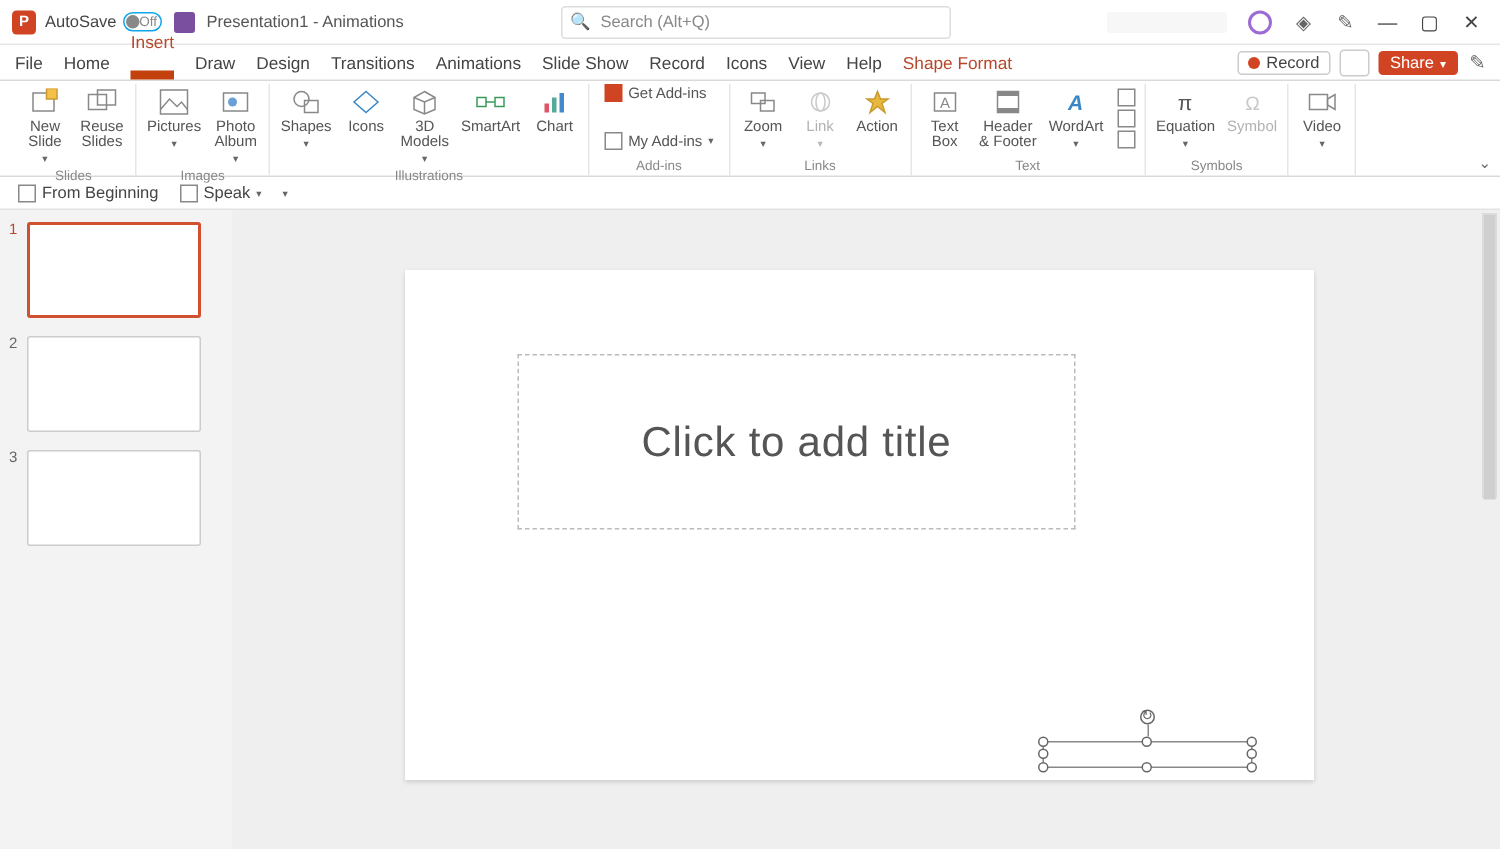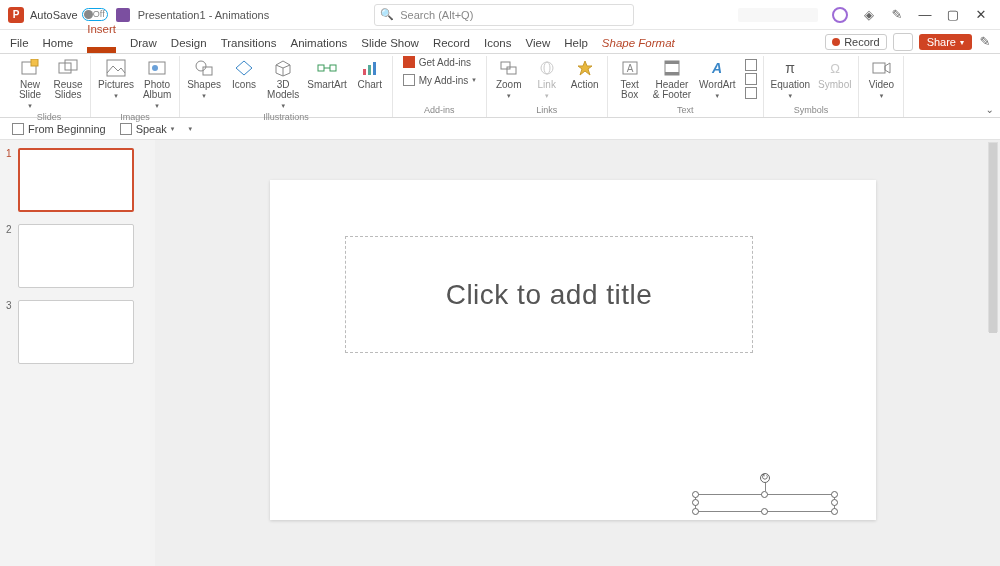--- a/index.html
+++ b/index.html
@@ -19,61 +19,61 @@
   .title-right { margin-left:auto; display:flex; align-items:center; gap:14px; padding-right:4px; }
   .title-blur { width:80px; height:14px; background:#f7f7f7; border-radius:2px; }
   .avatar { width:16px; height:16px; border:2px solid #9d6bd6; border-radius:50%; }
   .tr-ic { width:14px; height:14px; color:#666; font-size:13px; line-height:14px; text-align:center; }
   .win-btn { width:14px; font-size:13px; color:#444; text-align:center; }
 
   
   .tabs { height: 24px; background:#fff; display:flex; align-items:flex-end; padding:0 10px; gap:14px; font-size:11.5px; color:#444; border-bottom:1px solid #d9d9d9; position:relative; }
   .tab { padding-bottom:4px; cursor:pointer; }
   .tab.active { color:#b7472a; border-bottom:6px solid #c2410c; padding-bottom:12px; }
-  .tab.shape { color:#b7472a;font-style:italic; }
+  .tab.shape { color:#b7472a; }
   .tabs-right { position:absolute; right:8px; bottom:2px; display:flex; align-items:center; gap:6px; }
   .record-pill { border:1px solid #ccc; border-radius:3px; padding:1px 6px; font-size:11px; display:flex; align-items:center; gap:4px; background:#fff; }
   .red-dot{ width:8px; height:8px; border-radius:50%; background:#d04423; }
   .sm-box { width:20px; height:18px; border:1px solid #ccc; border-radius:3px; background:#fff; }
   .share-btn { background:#d04423; color:#fff; font-size:11px; padding:2px 8px; border-radius:3px; display:flex; align-items:center; gap:4px;}
   .share-caret{ font-size:8px; }
 
   
   .ribbon { height:64px; background:#fff; border-bottom:1px solid #d9d9d9; display:flex; padding:2px 8px 0 8px; position:relative; }
   .group { display:flex; flex-direction:column; align-items:center; padding:0 6px; border-right:1px solid #e6e6e6; }
   .group:last-child{ border-right:none;}
   .grow { display:flex; gap:6px; }
   .btn-v { display:flex; flex-direction:column; align-items:center; justify-content:flex-start; gap:2px; padding:2px 1px; min-width:32px; }
   .btn-v .ic { width:22px; height:20px; display:flex; align-items:center; justify-content:center; color:#555; }
   .btn-v .lab { font-size:10px; color:#555; text-align:center; line-height:10px; white-space:pre; }
   .drop { font-size:7px; color:#666; }
   .grp-label{ font-size:9px; color:#888; margin-top:auto; padding-bottom:2px;}
   svg{ display:block;}
-  .addins-col{ display:flex; flex-direction:column; gap:6px; justify-content:center; font-size:10px; color:#555; padding:0 4px;}
+  .addins-col{ display:flex; flex-direction:column; gap:20px; justify-content:center; font-size:10px; color:#555; padding:0 4px;}
   .addins-col .row{ display:flex; align-items:center; gap:4px;}
   .mini-ic{ width:12px; height:12px; display:inline-block;}
   .ribbon-caret{ position:absolute; right:6px; bottom:2px; font-size:10px; color:#666;}
 
   
   .subbar{ height:22px; background:#fff; border-bottom:1px solid #e3e3e3; display:flex; align-items:center; gap:14px; padding:0 12px; font-size:11px; color:#444;}
   .subbar .itm{ display:flex; align-items:center; gap:4px;}
   .sub-ic{ width:12px; height:12px; border:1px solid #888; }
 
   
   .workspace{ position:absolute; top:140px; left:0; right:0; bottom:0; display:flex; background:#efefef;}
   .thumbs{ width:155px; background:#f3f3f3; padding:8px 8px 8px 6px; display:flex; flex-direction:column; gap:12px;}
   .thumb-row{ display:flex; gap:4px;}
   .thumb-num{ font-size:10px; color:#b7472a; width:8px;}
   .thumb-num.gray{ color:#666;}
   .thumb{ width:116px; height:64px; background:#fff; border:1px solid #ccc; border-radius:2px;}
   .thumb.sel{ border:2px solid #d05030; }
 
   .canvas-area{ flex:1; position:relative; background:#efefef;}
   .slide{ position:absolute; left:115px; top:40px; width:606px; height:340px; background:#fff; box-shadow:0 1px 3px rgba(0,0,0,.15);}
-  .title-ph{ position:absolute; left:75px; top:56px; width:408px; height:117px; border:1px dashed #bbb; display:flex; align-items:center; justify-content:center;}
+  .title-ph{ position:absolute; left:75px; top:56px; width:372px; height:117px; border:1px dashed #bbb; display:flex; align-items:center; justify-content:center;}
   .title-ph span{ font-size:28px; color:#555; font-weight:300; letter-spacing:0.5px;}
   .sub-ph{ position:absolute; left:75px; top:180px; width:455px; height:85px; border:1px dashed #bbb; padding-top:6px; text-align:center;}
   .sub-ph span{ font-size:14px; color:#555;}
 
   
   .sel-shape{ position:absolute; left:425px; top:314px; width:140px; height:18px; border:1px solid #888;}
   .handle{ position:absolute; width:7px; height:7px; border:1px solid #666; border-radius:50%; background:#fff;}
   .h-tl{left:-4px; top:-4px;} .h-tm{left:calc(50% - 4px); top:-4px;} .h-tr{right:-4px; top:-4px;}
   .h-ml{left:-4px; top:calc(50% - 4px);} .h-mr{right:-4px; top:calc(50% - 4px);}
   .h-bl{left:-4px; bottom:-4px;} .h-bm{left:calc(50% - 4px); bottom:-4px;} .h-br{right:-4px; bottom:-4px;}

